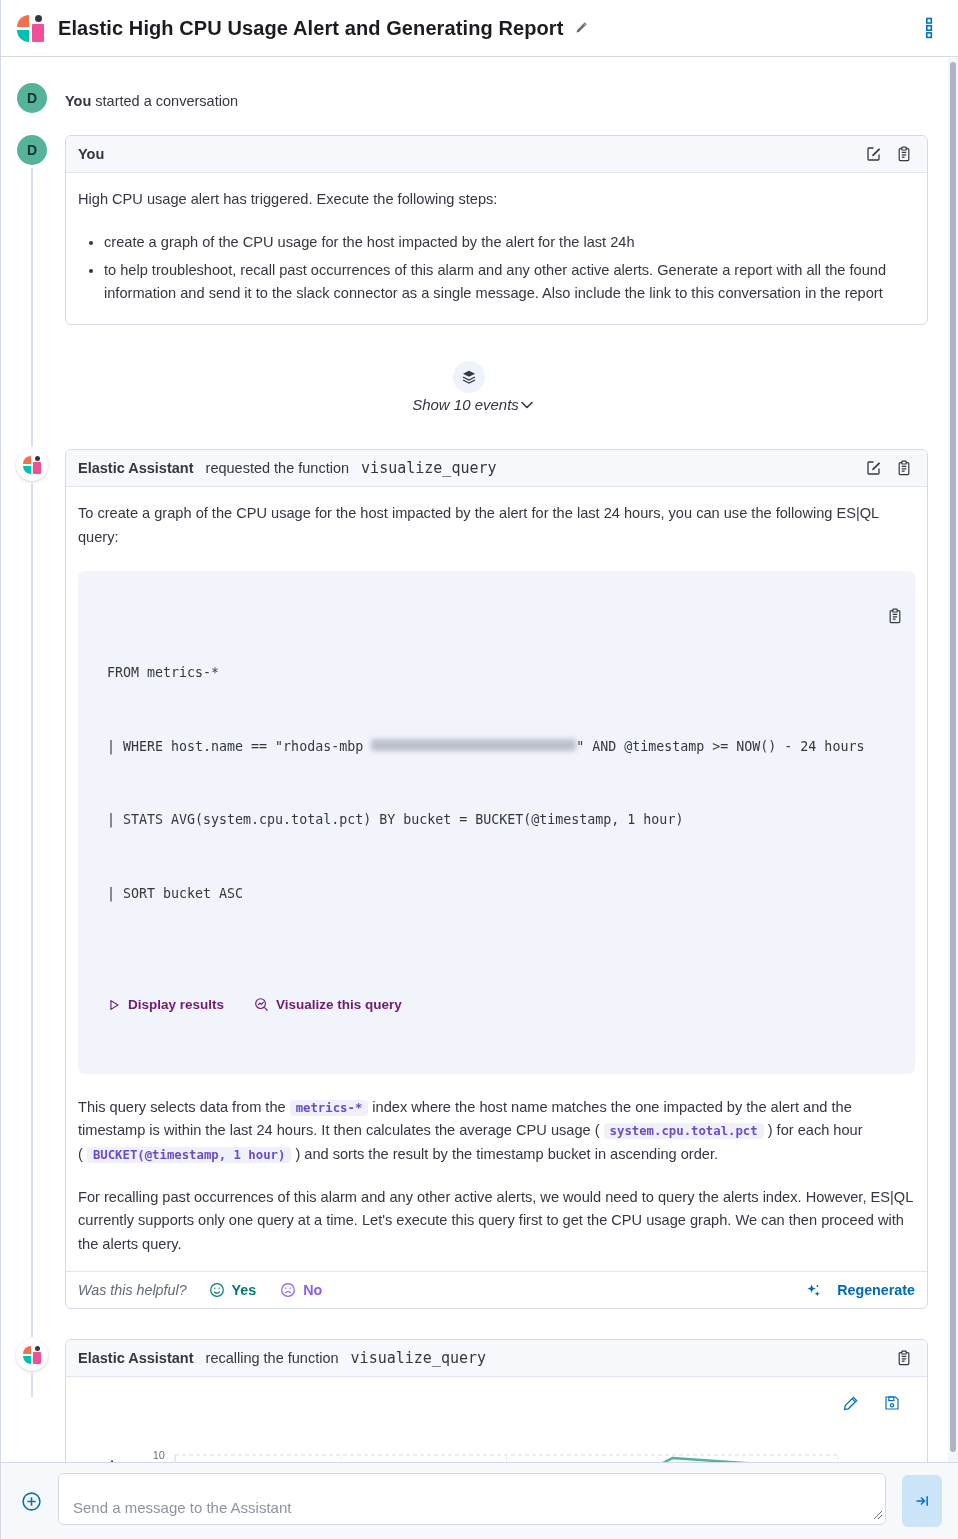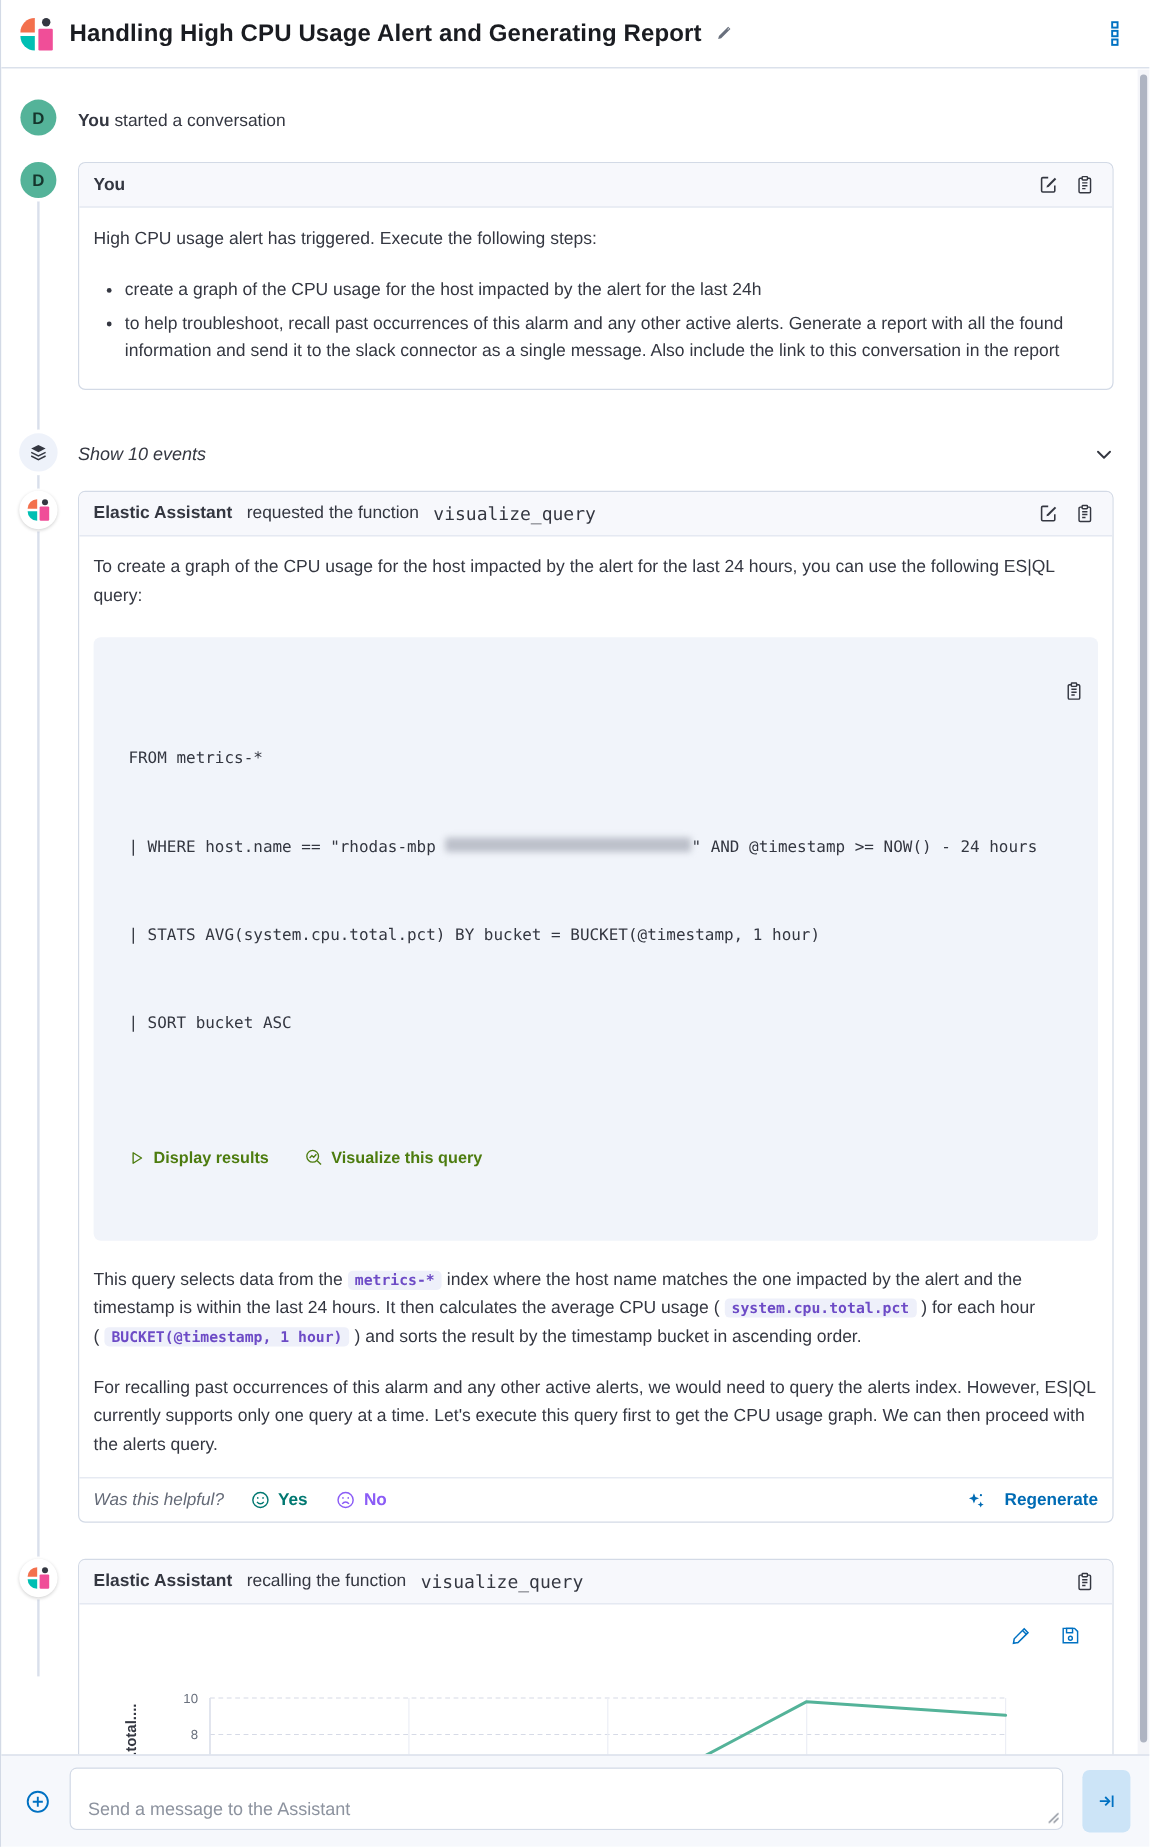--- a/index.html
+++ b/index.html
@@ -60,21 +60,21 @@
   .gut-circle {
     width: 32px; height: 32px; border-radius: 50%; background: #eef2fa; color: #343741;
     display: flex; align-items: center; justify-content: center;
     box-shadow: 0 0 0 3px #fff; z-index: 1;
   }
 
   .started-row { align-items: center; margin-bottom: 22px; }
   .started-row .content { font-size: 14.5px; padding-top: 6px; }
   .started-row b { font-weight: 700; }
 
-  .collapse-row { align-items: center; margin: 0 0 16px; }
+  .collapse-row { align-items: center; margin: 0 0 36px; flex-direction: column; }
   .collapse-row .content { display: flex; align-items: center; justify-content: space-between; padding-top: 3px; cursor: pointer; }
   .collapse-label { font-style: italic; font-size: 15px; color: #343741; }
   .chev { color: #343741; display: inline-flex; }
 
   
   .panel { border: 1px solid #d3dae6; border-radius: 6px; background: #fff; overflow: hidden; }
   .panel-h {
     display: flex; align-items: center; gap: 4px;
     background: #f7f8fc; border-bottom: 1px solid #e0e5ef;
     padding: 6px 10px 6px 12px; font-size: 14.5px; min-height: 33px;
@@ -92,21 +92,21 @@
 
   
   .codeblock {
     position: relative; background: #f1f4fa; border-radius: 6px;
     padding: 16px 29px 12px; margin: 22px 0 4px;
     font-family: "DejaVu Sans Mono", monospace; font-size: 13.3px; line-height: 1.85; color: #343741;
     white-space: pre-wrap; word-break: break-word;
   }
   .codeblock .copy { position: absolute; top: 12px; right: 12px; color: #343741; cursor: pointer; }
   .code-actions { display: flex; gap: 30px; margin-top: 16px; font-family: "Liberation Sans", sans-serif; }
-  .link { color: #4d7c0f; font-weight: 600; font-size: 13.5px; display: inline-flex; align-items: center; gap: 7px; cursor: pointer; line-height: 1.2; }
+  .link { color: #701a75; font-weight: 600; font-size: 13.5px; display: inline-flex; align-items: center; gap: 7px; cursor: pointer; line-height: 1.2; }
 
   .redact { display: inline-block; height: .85em; background: #bcc0ca; border-radius: 2px; filter: blur(2.5px); vertical-align: baseline; }
 
   .chip {
     font-family: "DejaVu Sans Mono", monospace; font-size: 12.3px; font-weight: 700;
     color: #6d4bc6; background: #eef0fa; border-radius: 4px; padding: 1px 6px; margin: 0 4px;
     white-space: nowrap;
   }
 
   
@@ -151,21 +151,21 @@
 </head>
 <body>
 
 <div class="app-header">
   <span class="ealogo lg">
     <i class="q-orange"></i>
       <i class="q-teal"></i>
       <i class="q-pink"></i>
       <i class="q-dot"></i>
   </span>
-  <span class="app-title">Handling High CPU Usage Alert and Generating Report</span>
+  <span class="app-title">Elastic High CPU Usage Alert and Generating Report</span>
   <span class="title-edit">
     <svg width="15" height="15" viewBox="0 0 16 16" fill="currentColor">
         <path d="M12.6 1.4l2 2L6.4 11.6l-2.7.7.7-2.7L12.6 1.4zM11.9 3.5l.6.6.9-.9-.6-.6-.9.9z"></path>
       </svg>
   </span>
   <span class="hdr-spacer"></span>
   <span class="menu-btn">
     <svg width="14" height="22" viewBox="0 0 10 22" fill="none" stroke="currentColor" stroke-width="1.6">
         <rect x="2.8" y="1.5" width="4.5" height="4.5"></rect>
         <rect x="2.8" y="8.7" width="4.5" height="4.5"></rect>

